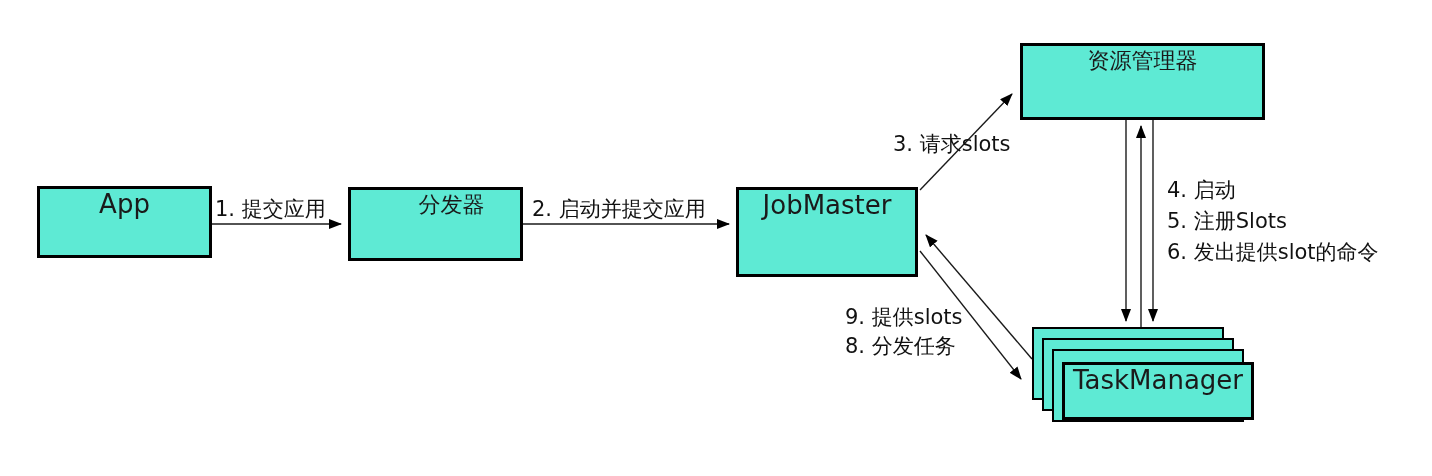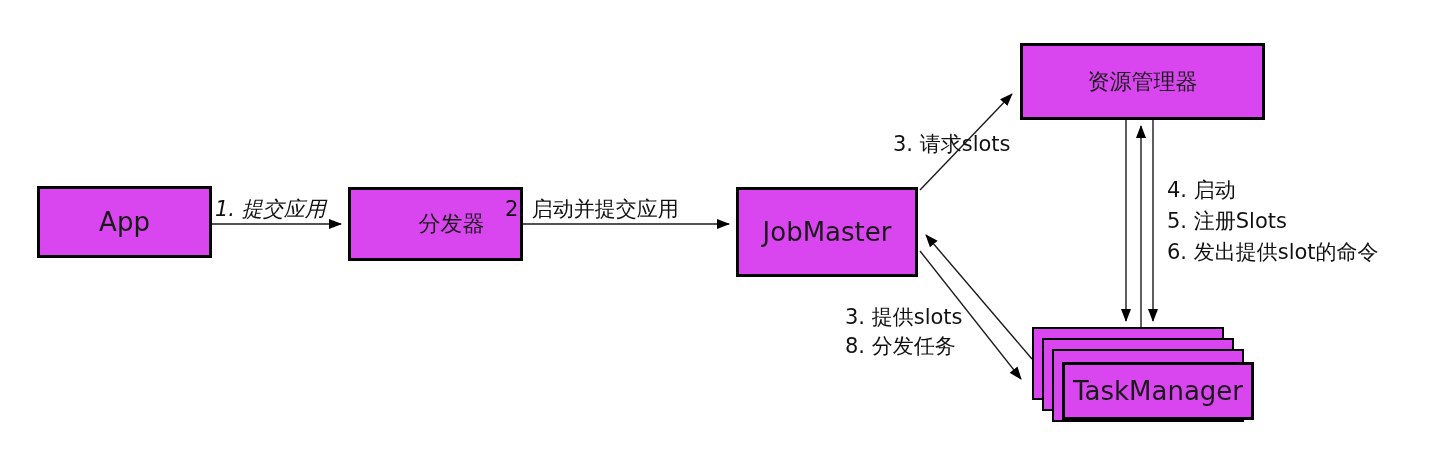--- a/index.html
+++ b/index.html
@@ -22,24 +22,24 @@
     width: 1432px;
     height: 476px;
   }
   .edges line {
     stroke: #1a1a1a;
     stroke-width: 1.4;
   }
   .node {
     position: absolute;
     box-sizing: border-box;
-    background: #d946ef;
+    background: #5eead4;
     border: 3px solid #000000;
     display: flex;
-    align-items: center;
+    align-items: flex-start;
     justify-content: center;
     color: #1a1a1a;
   }
   .node .latin { font-size: 26px; }
   .node .cjk   { font-size: 22px; }
   .node.stack-back {
     border-width: 2px;
   }
   .node.stack-front {
     border-width: 3px;
@@ -58,22 +58,22 @@
   #node-app              { left: 37px;   top: 186px; width: 175px; height: 72px; }
   #node-dispatcher       { left: 348px;  top: 187px; width: 175px; height: 74px; padding-left: 32px; }
   #node-jobmaster        { left: 736px;  top: 187px; width: 182px; height: 90px; }
   #node-resource-manager { left: 1020px; top: 43px;  width: 245px; height: 77px; }
   #node-tm-1 { left: 1032px; top: 327px; width: 192px; height: 73px; }
   #node-tm-2 { left: 1042px; top: 338px; width: 192px; height: 73px; }
   #node-tm-3 { left: 1052px; top: 349px; width: 192px; height: 73px; }
   #node-tm-4 { left: 1062px; top: 362px; width: 192px; height: 58px; }
 
   
-  #label-e1  { left: 215px;  top: 196px; font-style: italic; }
-  #label-e2  { left: 505px;  top: 196px; }
+  #label-e1  { left: 215px;  top: 196px; }
+  #label-e2  { left: 532px;  top: 196px; }
   #label-e3  { left: 845px;  top: 131px; margin-left: 48px; }
   #label-e456{ left: 1167px; top: 159px; margin-top: 16px; }
   #label-e78 { left: 845px;  top: 303px; }
 </style>
 </head>
 <body>
 
 <div class="canvas">
 
   <svg class="edges" viewBox="0 0 1432 476" xmlns="http://www.w3.org/2000/svg">
@@ -121,17 +121,17 @@
 
   <div class="elabel" id="label-e3">3. 请求slots</div>
 
   <div class="elabel elabel-block-right" id="label-e456">
     <div>4. 启动</div>
     <div>5. 注册Slots</div>
     <div>6. 发出提供slot的命令</div>
   </div>
 
   <div class="elabel elabel-block-left" id="label-e78">
-    <div>3. 提供slots</div>
+    <div>9. 提供slots</div>
     <div>8. 分发任务</div>
   </div>
 
 </div>
 
 </body></html>

